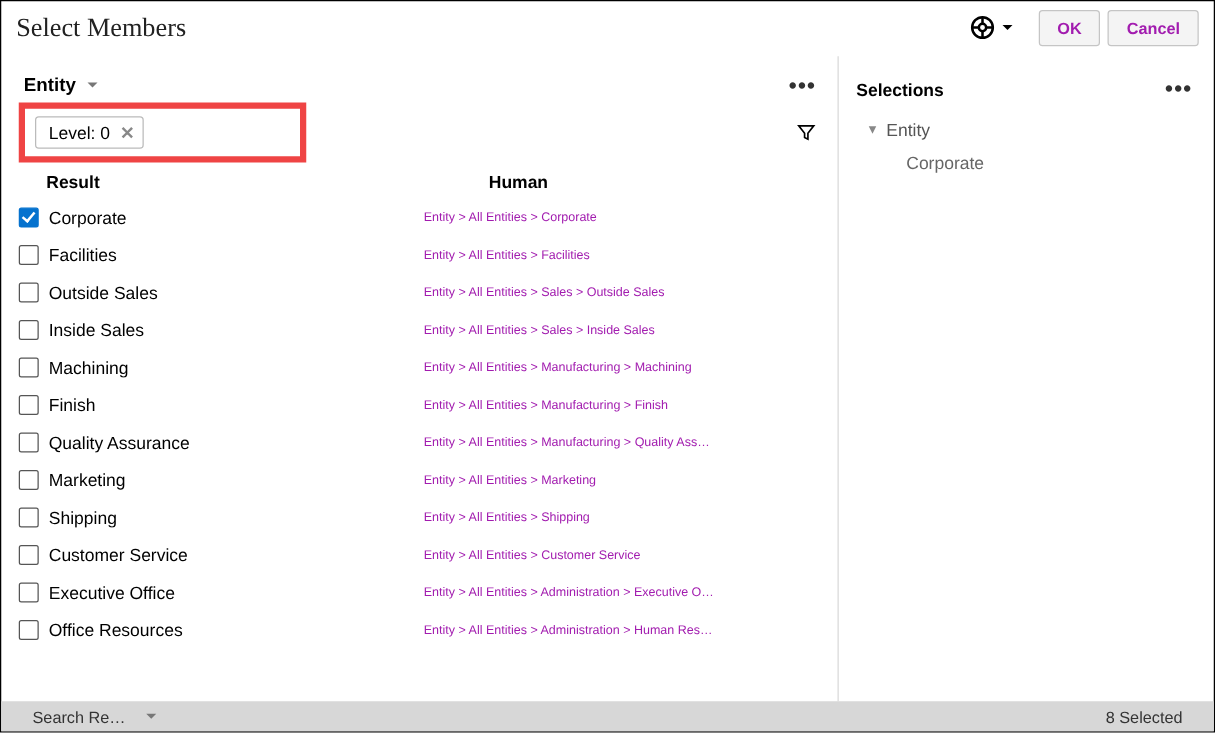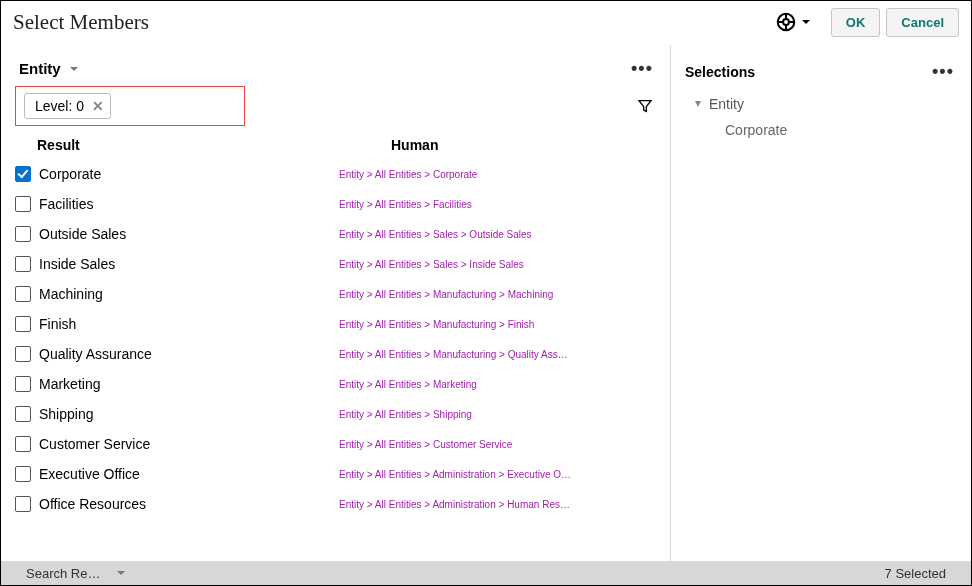--- a/index.html
+++ b/index.html
@@ -19,21 +19,21 @@
   }
   .header-spacer { flex: 1 1 auto; }
   .help-icon {
     width: 22px; height: 22px; margin-right: 4px;
     display: flex; align-items: center; justify-content: center;
   }
   .help-icon svg { width: 22px; height: 22px; }
   .help-caret { margin-right: 14px; display:flex; align-items:center; }
   .btn {
     background: #f4f4f4; border: 1px solid #c5c5c5; border-radius: 3px;
-    padding: 6px 14px; font-size: 13px; font-weight: 700; color: #0f766e;
+    padding: 6px 14px; font-size: 13px; font-weight: 700; color: #a21caf;
     cursor: pointer; margin-left: 6px;
   }
   .body {
     flex: 1 1 auto; display: flex; min-height: 0;
   }
   .left-pane {
     flex: 1 1 auto; display: flex; flex-direction: column; min-width: 0;
     border-right: 1px solid #d9d9d9; position: relative;
   }
   .dim-row {
@@ -47,21 +47,21 @@
   .dim-caret { color: #555; }
   .dim-spacer { flex: 1; }
   .more-dots {
     width: 28px; text-align: center; font-size: 18px; font-weight: 700;
     letter-spacing: 1px; cursor: pointer; color: #333;
   }
   .filter-row {
     display: flex; align-items: center; padding: 4px 14px 8px 14px; height: 46px;
   }
   .filter-box {
-    border: 1px solid #ef4444; background: #fff; padding: 6px 8px;
+    border: 5px solid #ef4444; background: #fff; padding: 6px 8px;
     display: flex; align-items: center; gap: 6px; min-width: 230px;
   }
   .chip {
     background: #fff; border: 1px solid #bbb; border-radius: 3px;
     padding: 4px 6px 4px 10px; display: flex; align-items: center; gap: 8px;
     font-size: 14px;
   }
   .chip-x {
     color: #888; font-weight: 700; cursor: pointer; font-size: 14px;
   }
@@ -280,16 +280,16 @@
   <div class="footer">
     <div class="footer-tab">
       <span class="footer-tab-text">Search Res…</span>
       <span class="footer-caret">
         <svg width="10" height="10" viewBox="0 0 10 10">
             <path d="M1 3 L5 7 L9 3 Z" fill="#777"></path>
           </svg>
       </span>
     </div>
     <div class="footer-spacer"></div>
-    <div class="footer-count">7 Selected</div>
+    <div class="footer-count">8 Selected</div>
   </div>
 
 </div>
 
 </body></html>

